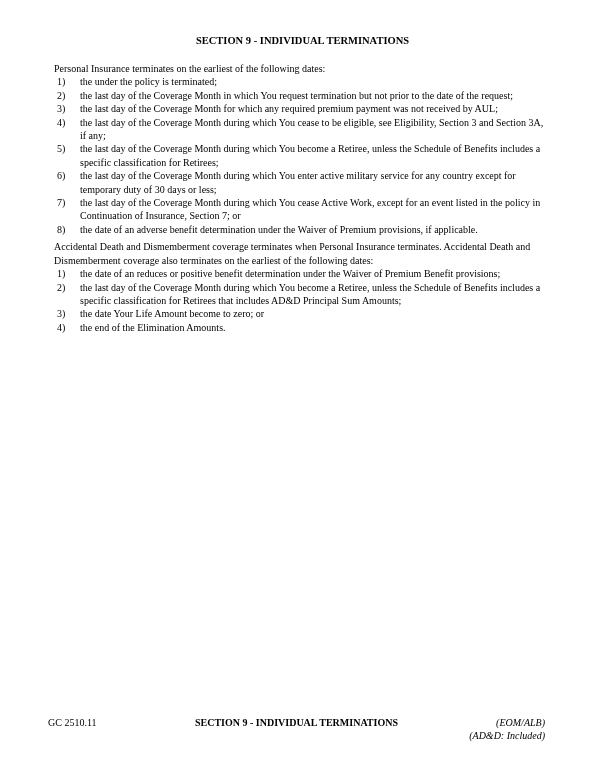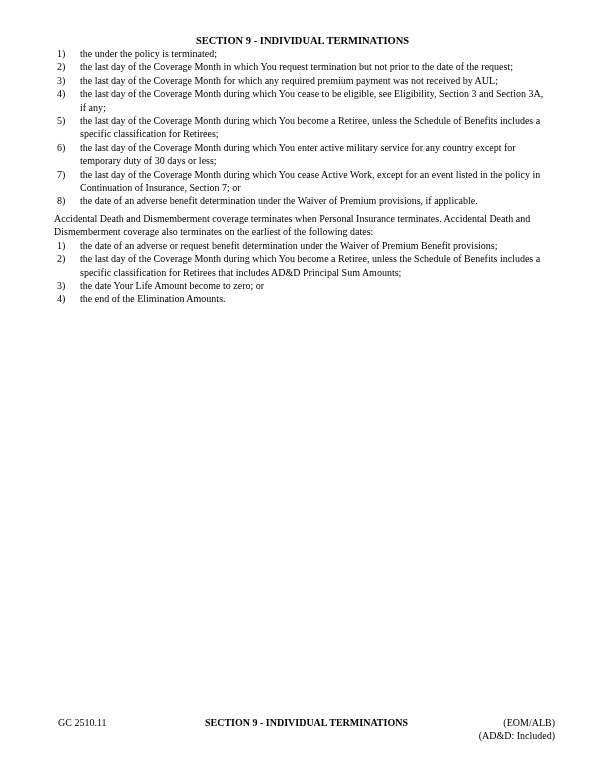--- a/index.html
+++ b/index.html
@@ -46,39 +46,40 @@
   .num {
     flex: 0 0 26px;
     padding-left: 3px;
     box-sizing: border-box;
   }
   .txt {
     flex: 1 1 auto;
   }
   .footer {
     position: absolute;
-    left: 58px;
+    left: 48px;
     top: 716px;
     width: 497px;
     display: grid;
     grid-template-columns: 1fr auto 1fr;
     align-items: start;
   }
   .footer-left { justify-self: start; white-space: nowrap; }
   .footer-center { justify-self: center; font-weight: bold; white-space: nowrap; }
-  .footer-right { justify-self: end; text-align: right; white-space: nowrap; }
+  .footer-right { justify-self: end; text-align: right; white-space: nowrap; font-style: italic; }
 </style>
 </head>
 <body>
 
 <div class="page">
   <div class="content">
 
     <div class="doc-title">SECTION 9 - INDIVIDUAL TERMINATIONS</div>
 
+    <p class="intro">Personal Insurance terminates on the earliest of the following dates:</p>
 
     <div class="list">
       <div class="li">
         <span class="num">1)</span>
         <span class="txt">the under the policy is terminated;</span>
       </div>
       <div class="li">
         <span class="num">2)</span>
         <span class="txt">the last day of the Coverage Month in which You request termination but not prior to the date of the request;</span>
       </div>
@@ -106,21 +107,21 @@
         <span class="num">8)</span>
         <span class="txt">the date of an adverse benefit determination under the Waiver of Premium provisions, if applicable.</span>
       </div>
     </div>
 
     <p class="intro second">Accidental Death and Dismemberment coverage terminates when Personal Insurance terminates. Accidental Death and Dismemberment coverage also terminates on the earliest of the following dates:</p>
 
     <div class="list">
       <div class="li">
         <span class="num">1)</span>
-        <span class="txt">the date of an adverse or request benefit determination under the Waiver of Premium Benefit provisions;</span>
+        <span class="txt">the date of an reduces or positive benefit determination under the Waiver of Premium Benefit provisions;</span>
       </div>
       <div class="li">
         <span class="num">2)</span>
         <span class="txt">the last day of the Coverage Month during which You become a Retiree, unless the Schedule of Benefits includes a specific classification for Retirees that includes AD&amp;D Principal Sum Amounts;</span>
       </div>
       <div class="li">
         <span class="num">3)</span>
         <span class="txt">the date Your Life Amount become to zero; or</span>
       </div>
       <div class="li">

